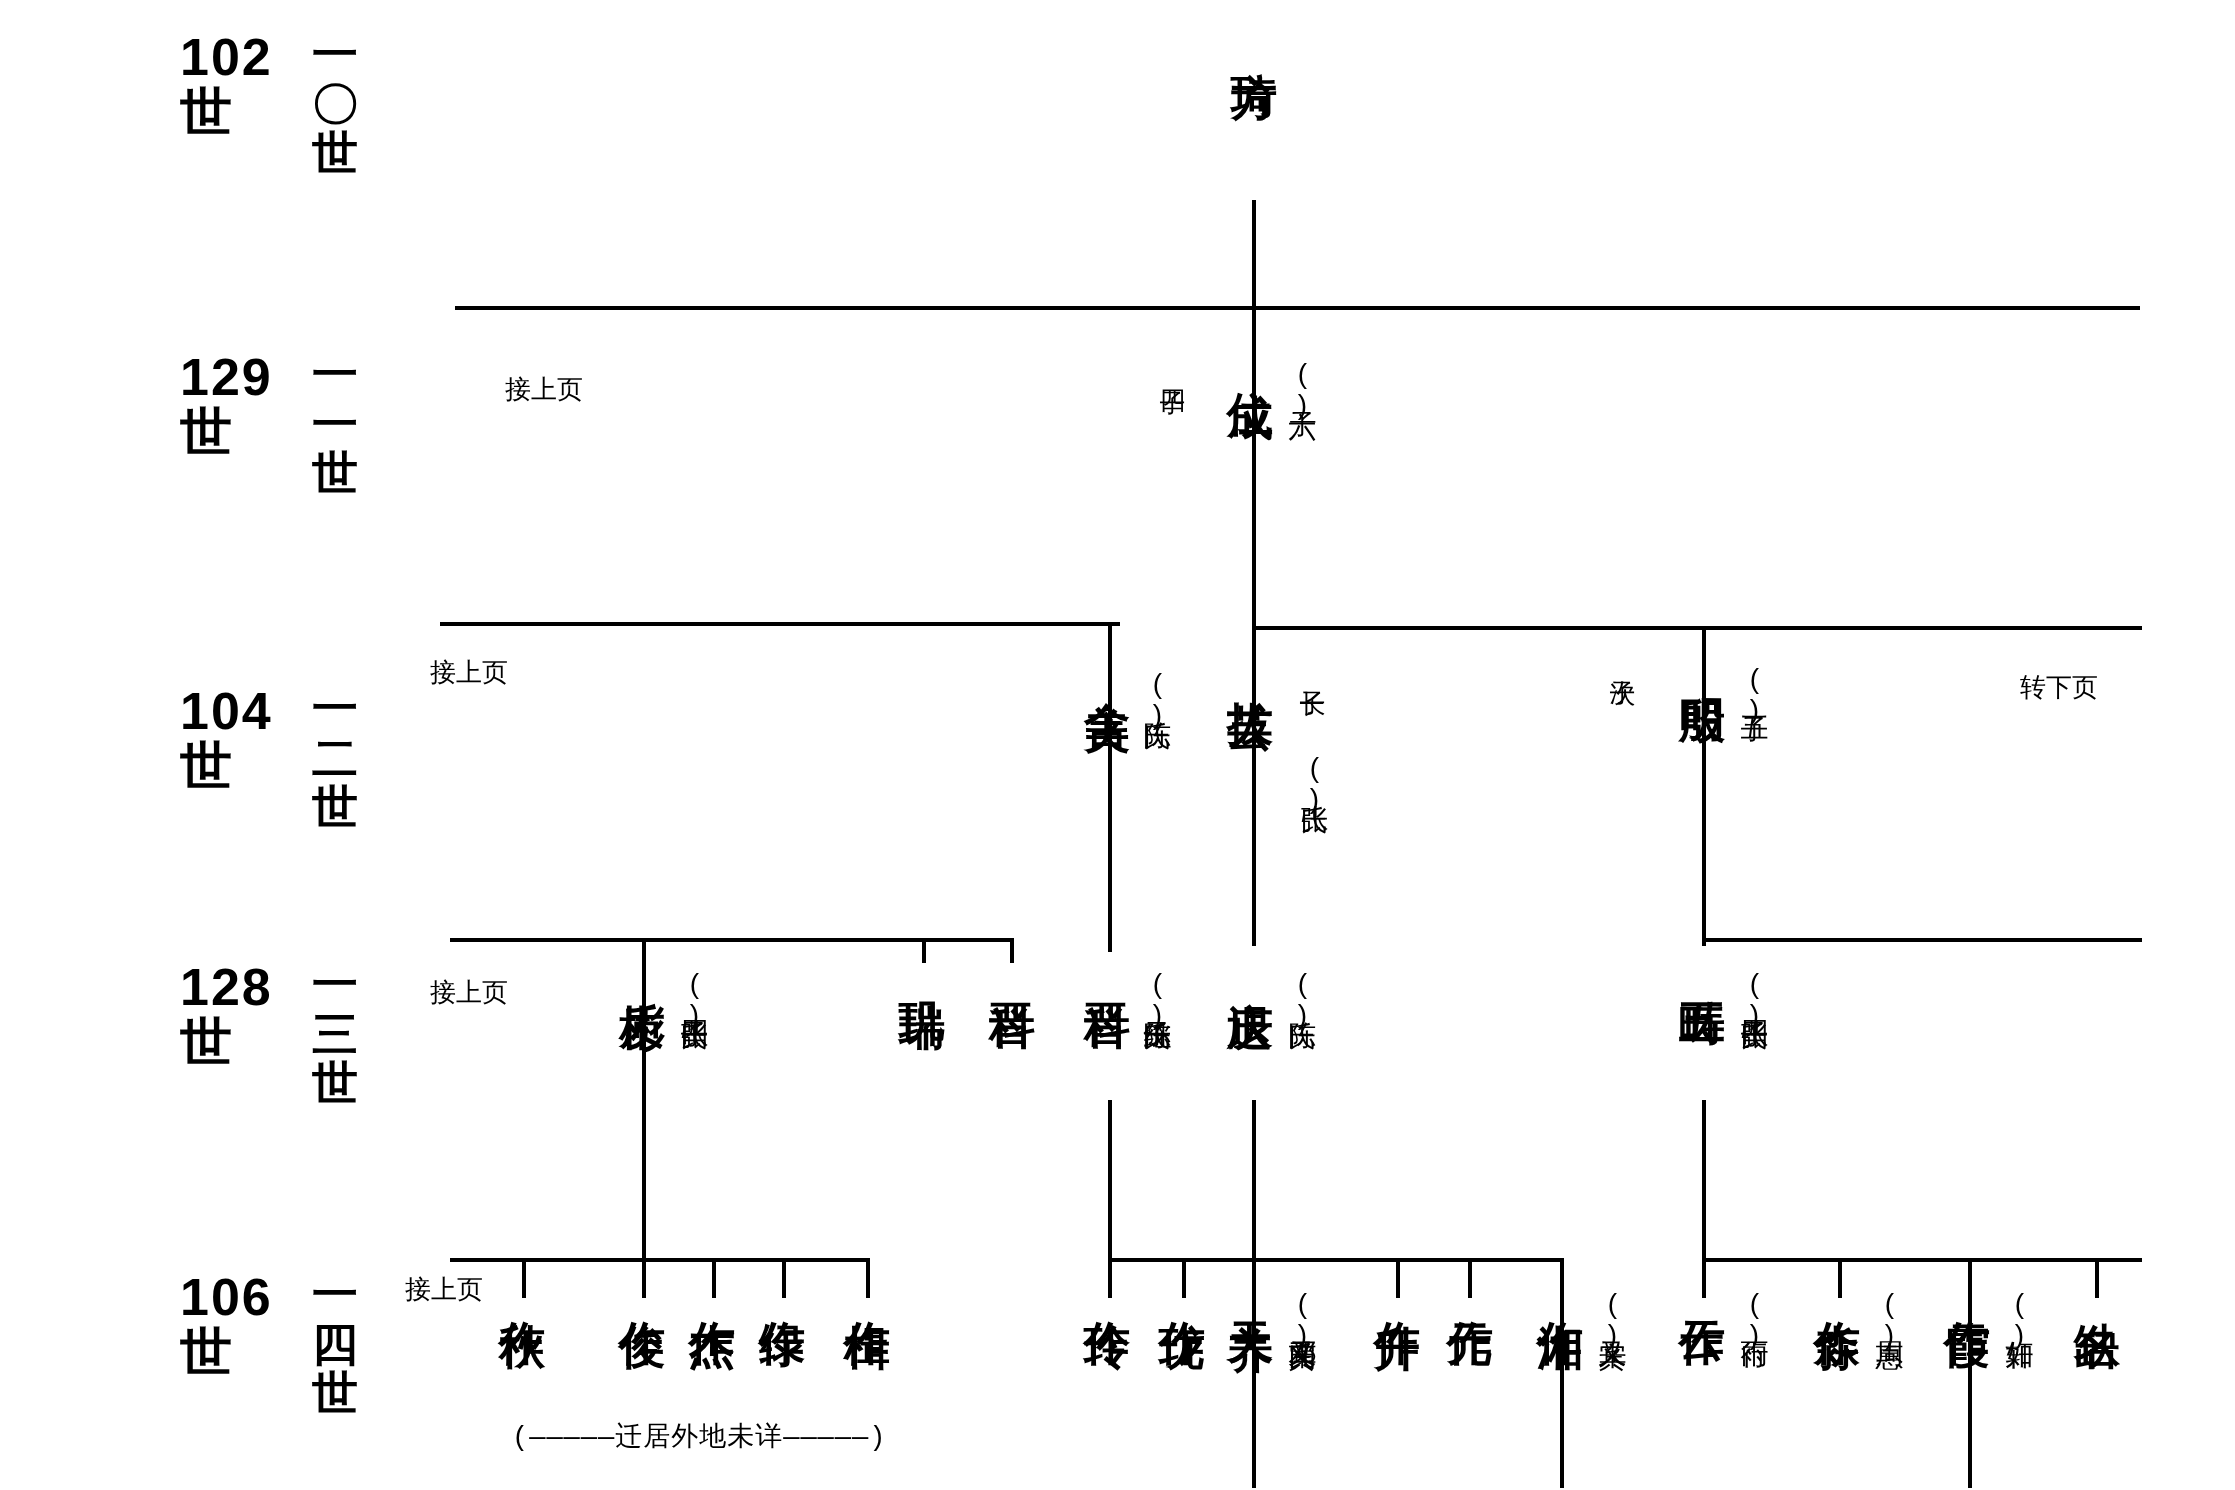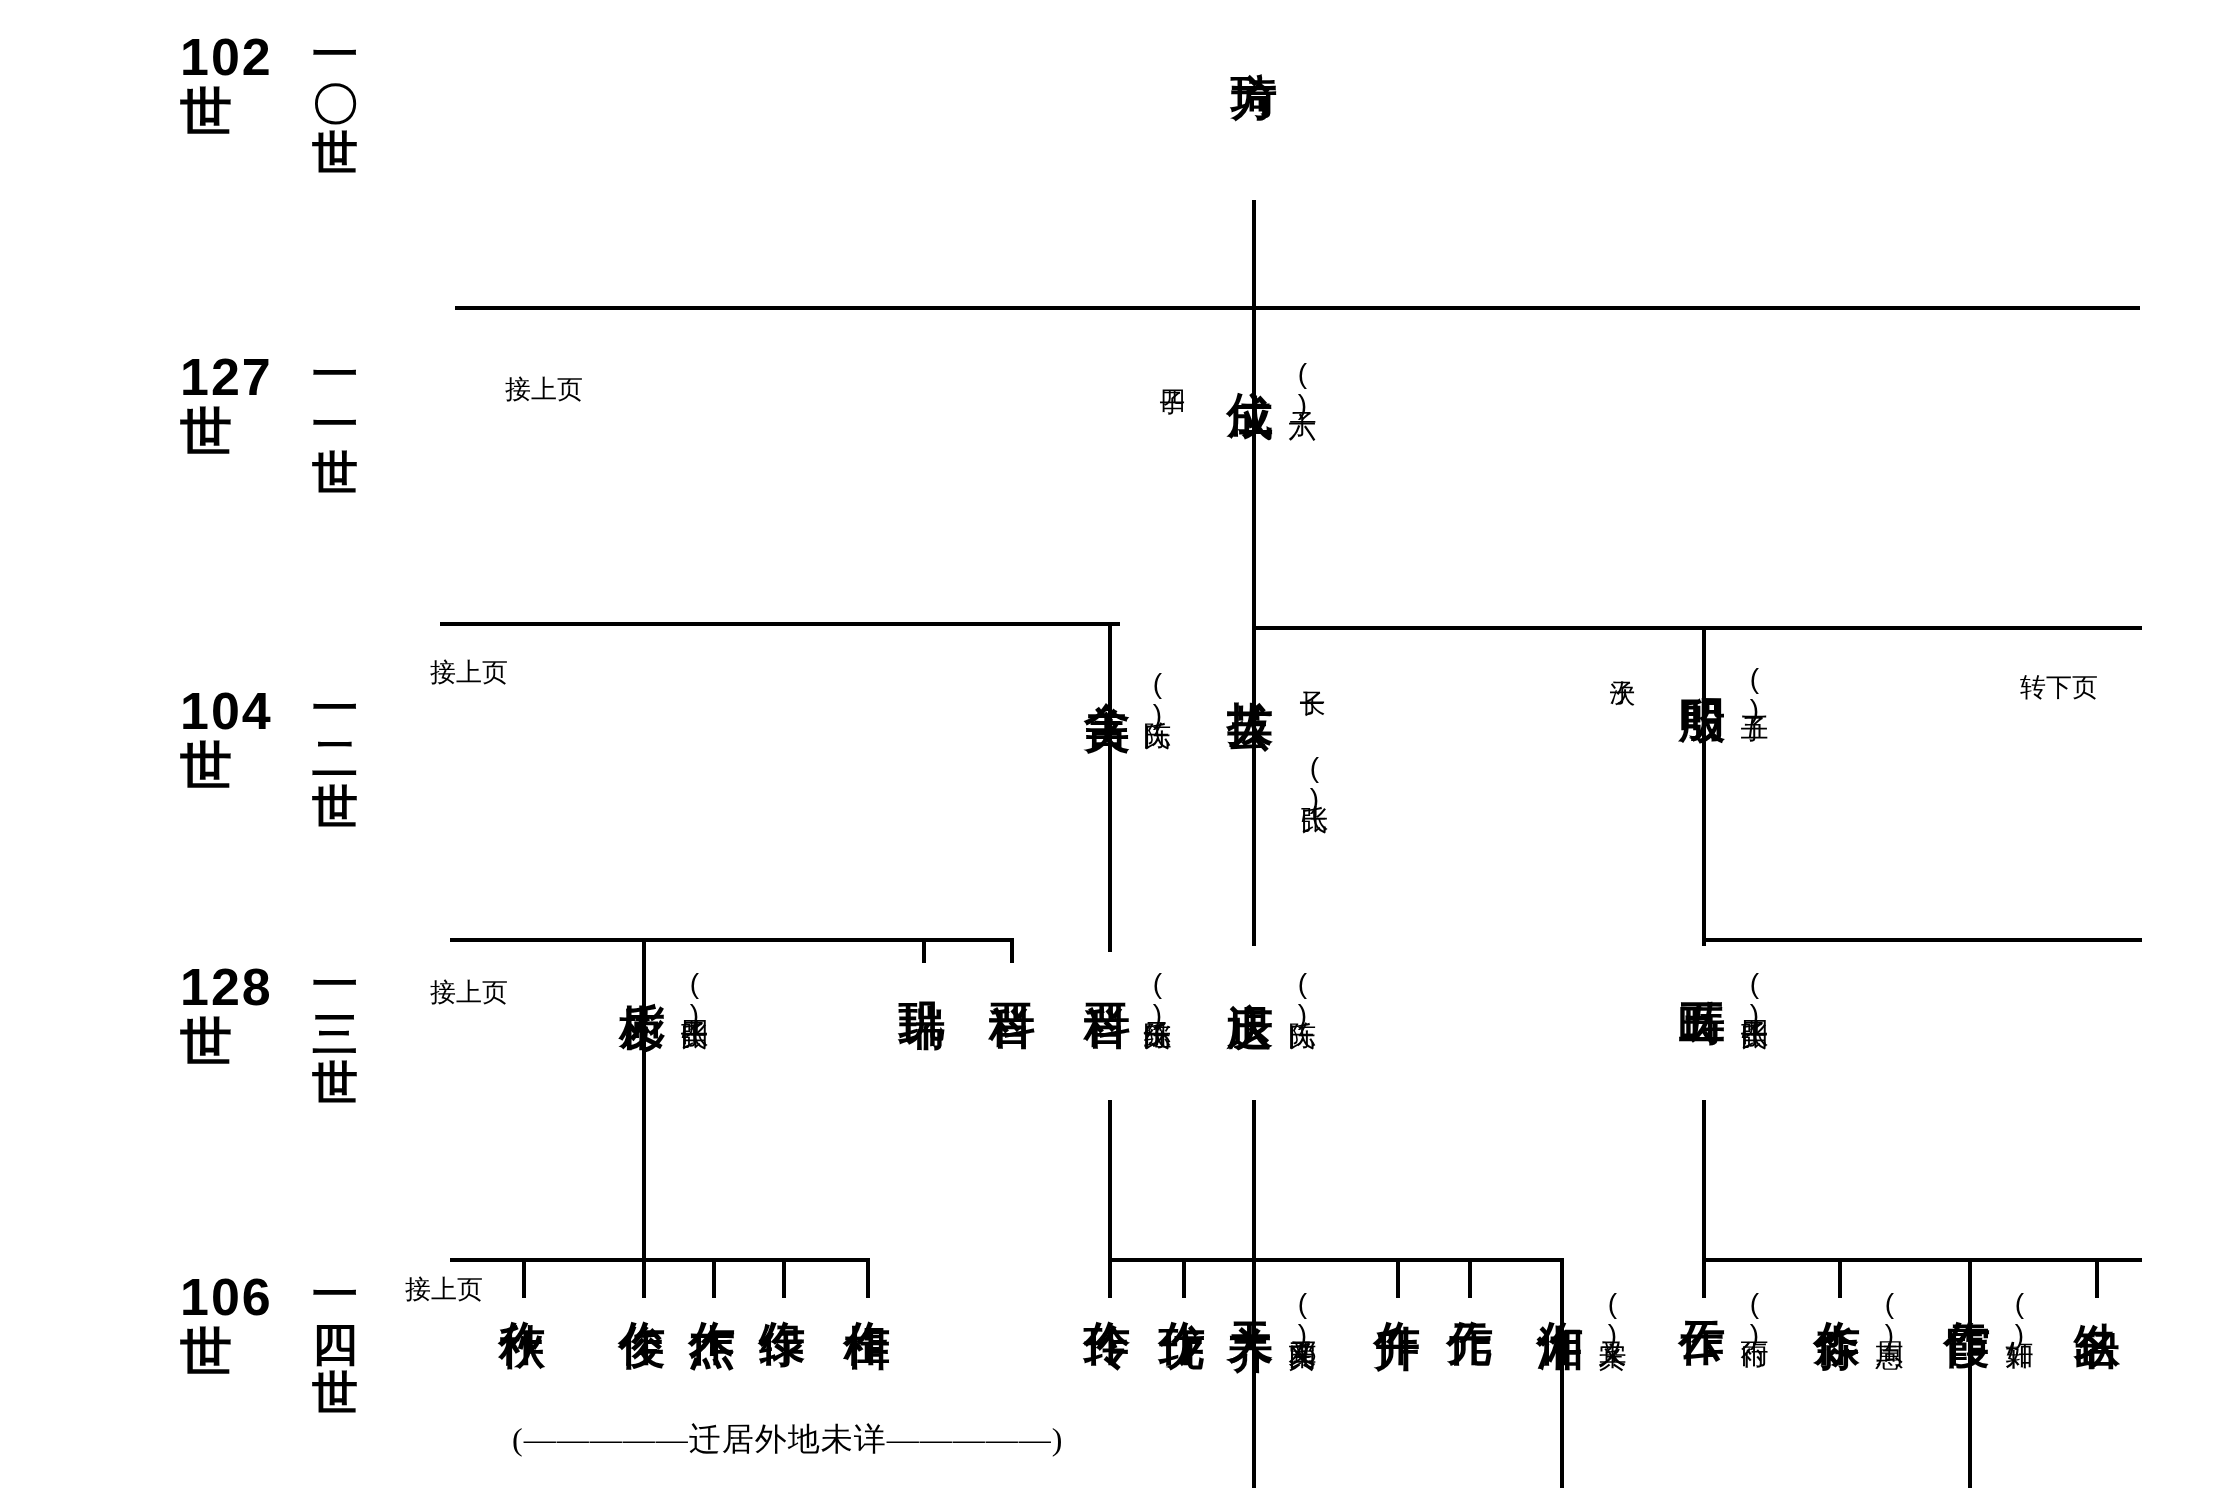--- a/index.html
+++ b/index.html
@@ -85,23 +85,23 @@
     font-family: "Liberation Sans", sans-serif;
   }
   .hlabel {
     position: absolute;
     font-size: 26px;
     white-space: nowrap;
     font-family: "Liberation Sans", sans-serif;
   }
   .footer-note {
     position: absolute;
-    font-size: 32px;
-    white-space: nowrap;
-    font-family: Liberation Serif, serif;
+    font-size: 27px;
+    white-space: nowrap;
+    font-family: Liberation Mono, monospace;
     letter-spacing: 1px;
   }
   
   .hline {
     position: absolute;
     background: #000;
     height: 4px;
   }
   .vline {
     position: absolute;
@@ -121,21 +121,21 @@
     </div>
     <div class="gen-cn">
       <span>一</span>
       <span>〇</span>
       <span>世</span>
     </div>
   </div>
 
   <div class="gen-row" style="top:350px;">
     <div class="gen-num">
-      <span>127</span>
+      <span>129</span>
       <span>世</span>
     </div>
     <div class="gen-cn">
       <span>一</span>
       <span>一</span>
       <span>世</span>
     </div>
   </div>
 
   <div class="gen-row" style="top:684px;">

